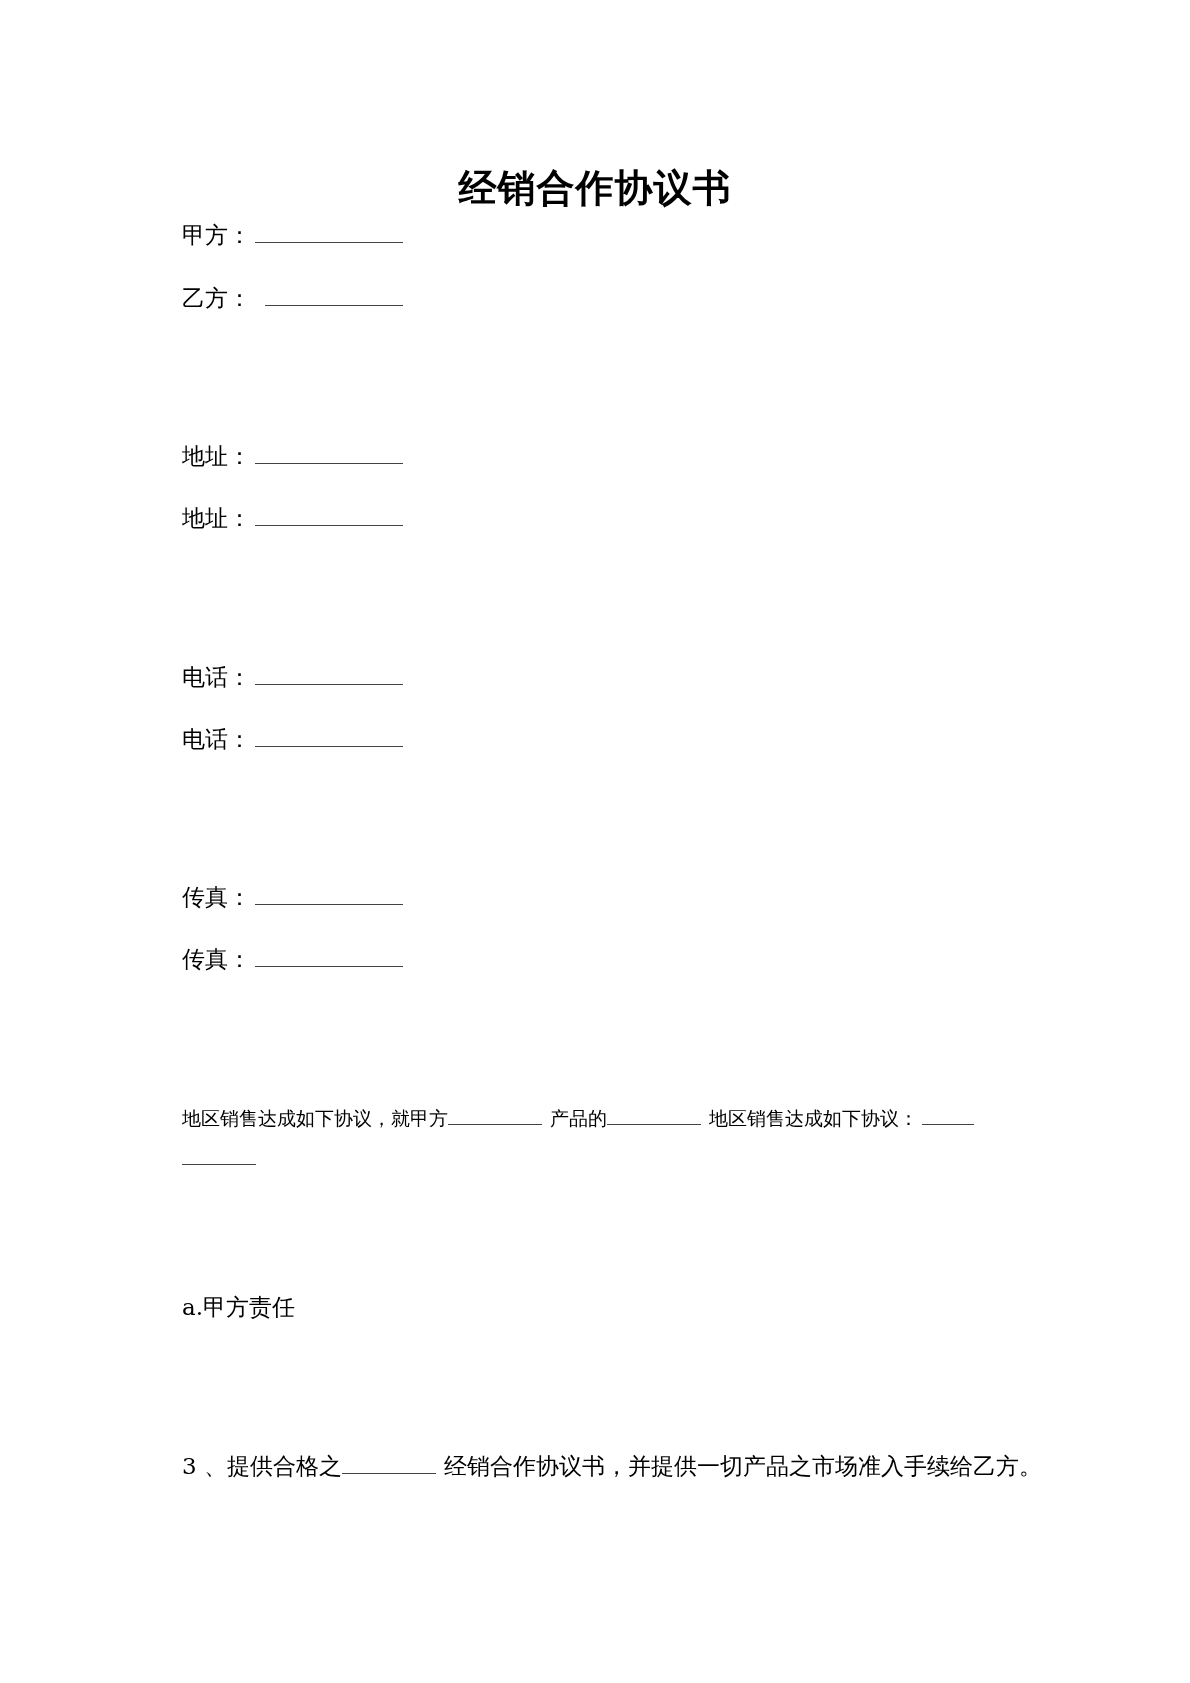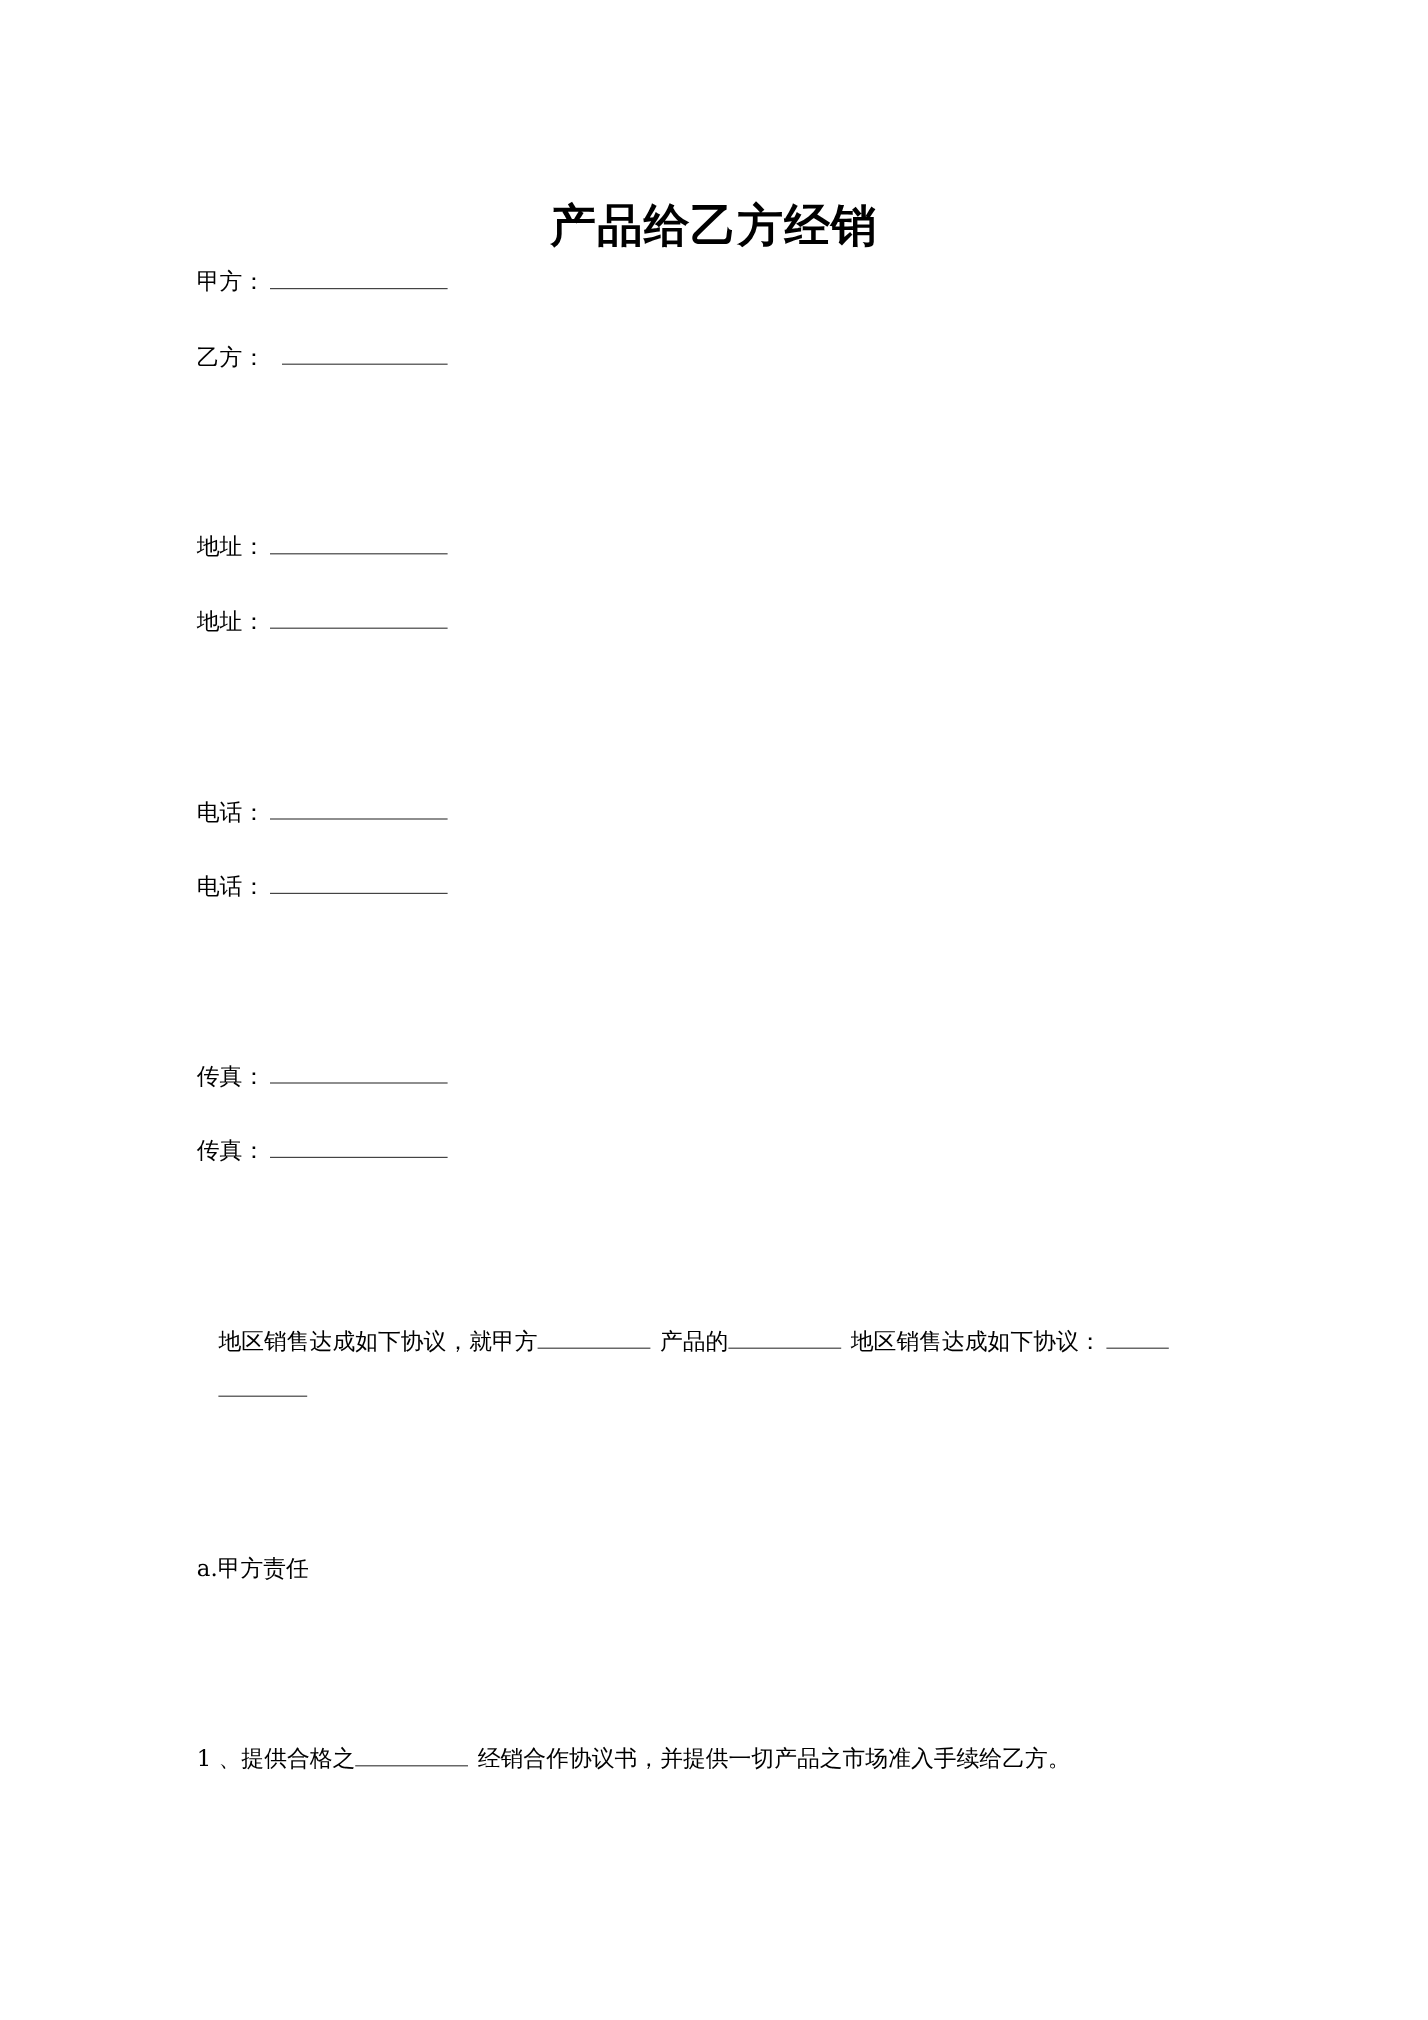--- a/index.html
+++ b/index.html
@@ -1,33 +1,33 @@
 <!DOCTYPE html>
 <html><head>
 <meta charset="utf-8">
 <style>
   html, body { margin: 0; padding: 0; background: #ffffff; }
   body { width: 1190px; height: 1683px; position: relative; overflow: hidden;
          font-family: "DejaVu Serif", "Liberation Serif", serif; color: #000; }
   .title { position: absolute; left: 0; width: 1190px; top: 163px; text-align: center;
            font-family: "DejaVu Sans", "Liberation Sans", sans-serif; font-weight: bold;
            font-size: 38px; letter-spacing: 1px; }
-  .line { position: absolute; left: 164px; font-size: 19px; line-height: 26px; white-space: nowrap; }
+  .line { position: absolute; left: 182px; font-size: 23px; line-height: 26px; white-space: nowrap; }
   .blank { display: inline-block; border-bottom: 1px solid #444; height: 18px; vertical-align: baseline; }
   .field-blank { width: 148px; margin-left: 4px; }
   .field-blank.indent { margin-left: 14px; width: 138px; }
   .para { position: absolute; left: 182px; width: 840px; font-size: 19px; line-height: 40px; }
   .short { width: 94px; margin: 0 8px 0 0; }
   .tail { width: 52px; margin-left: 4px; }
   .tail2 { width: 74px; }
 </style>
 </head>
 <body>
 
-<div class="title">产品给乙方经销</div>
+<div class="title">经销合作协议书</div>
 
 <div class="line" style="top:222px">
   <span>甲方：</span><span class="blank field-blank"></span>
 </div>
 <div class="line" style="top:285px">
   <span>乙方：</span><span class="blank field-blank indent"></span>
 </div>
 
 <div class="line" style="top:443px">
   <span>地址：</span><span class="blank field-blank"></span>
@@ -51,14 +51,14 @@
 </div>
 
 <div class="para" style="top:1098px">
   <span>地区销售达成如下协议，就甲方</span><span class="blank short"></span><span>产品的</span><span class="blank short"></span><span>地区销售达成如下协议：</span><span class="blank tail"></span><br>
   <span class="blank tail2"></span>
 </div>
 
 <div class="line" style="top:1294px">a.甲方责任</div>
 
 <div class="line" style="top:1453px">
-  <span>1 、提供合格之</span><span class="blank short"></span><span>经销合作协议书，并提供一切产品之市场准入手续给乙方。</span>
+  <span>3 、提供合格之</span><span class="blank short"></span><span>经销合作协议书，并提供一切产品之市场准入手续给乙方。</span>
 </div>
 
 </body></html>

